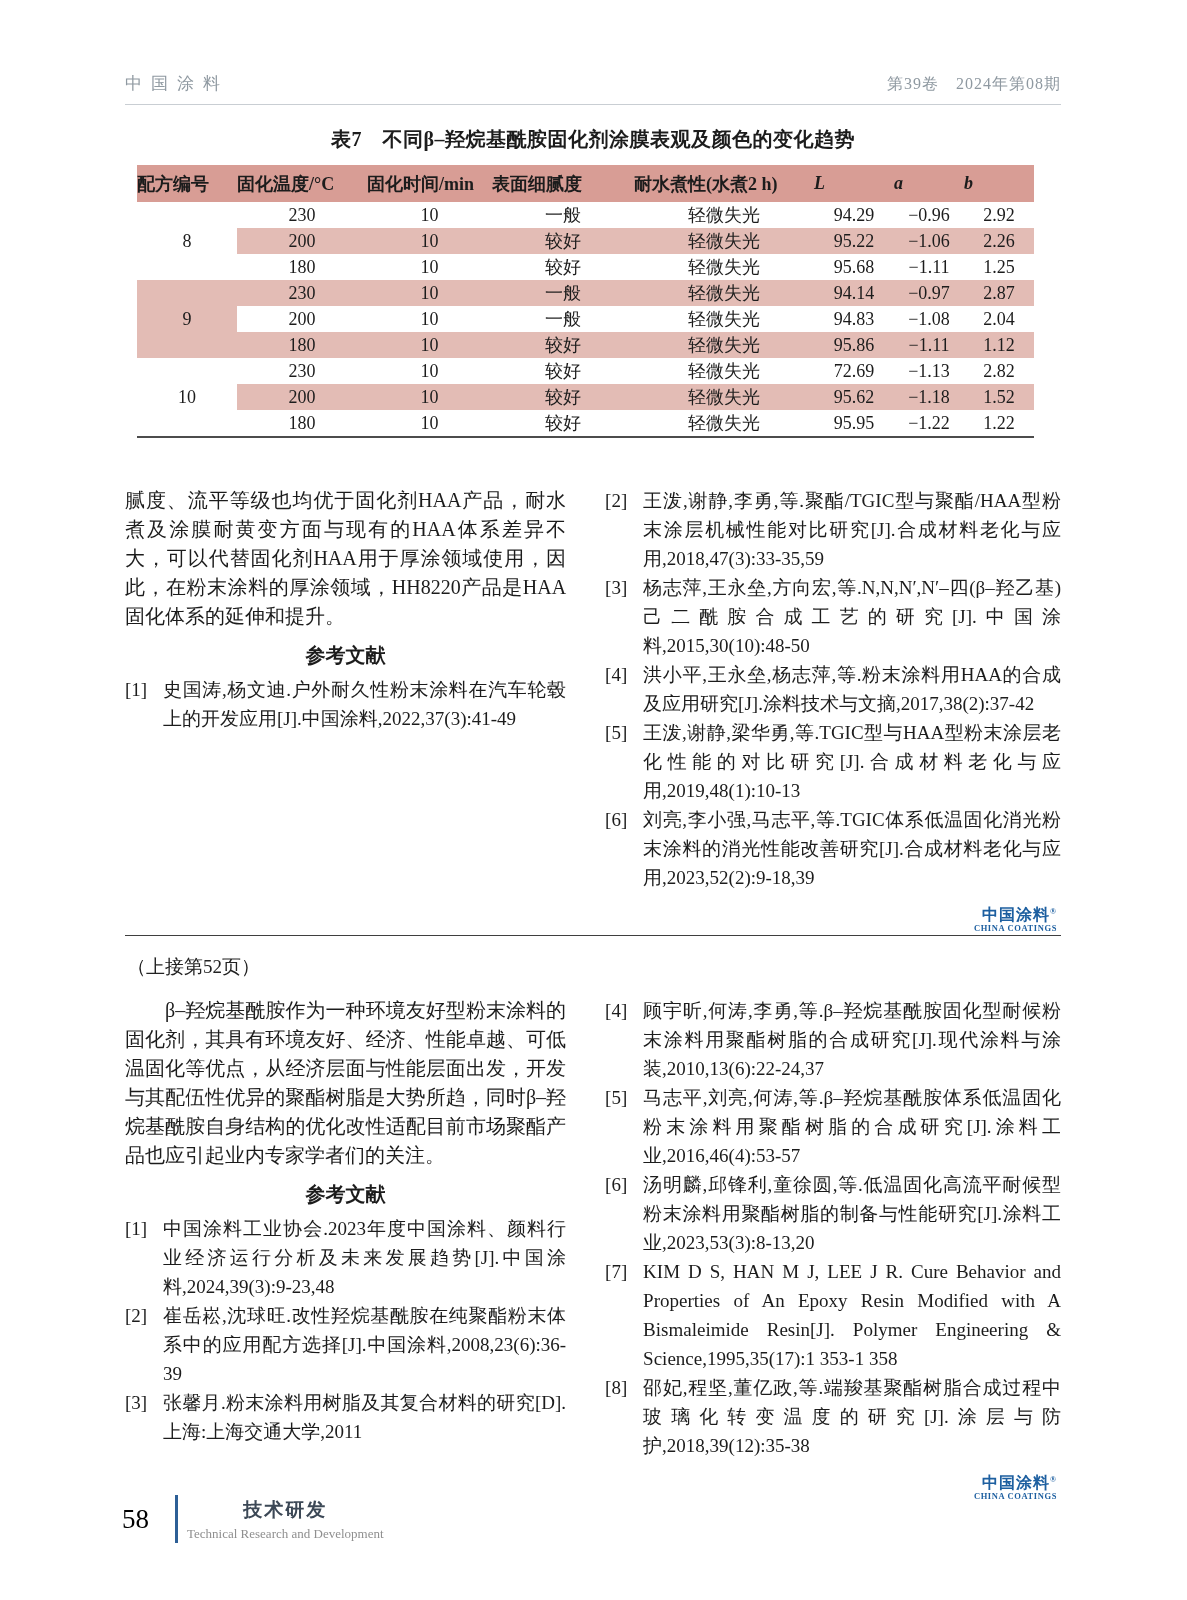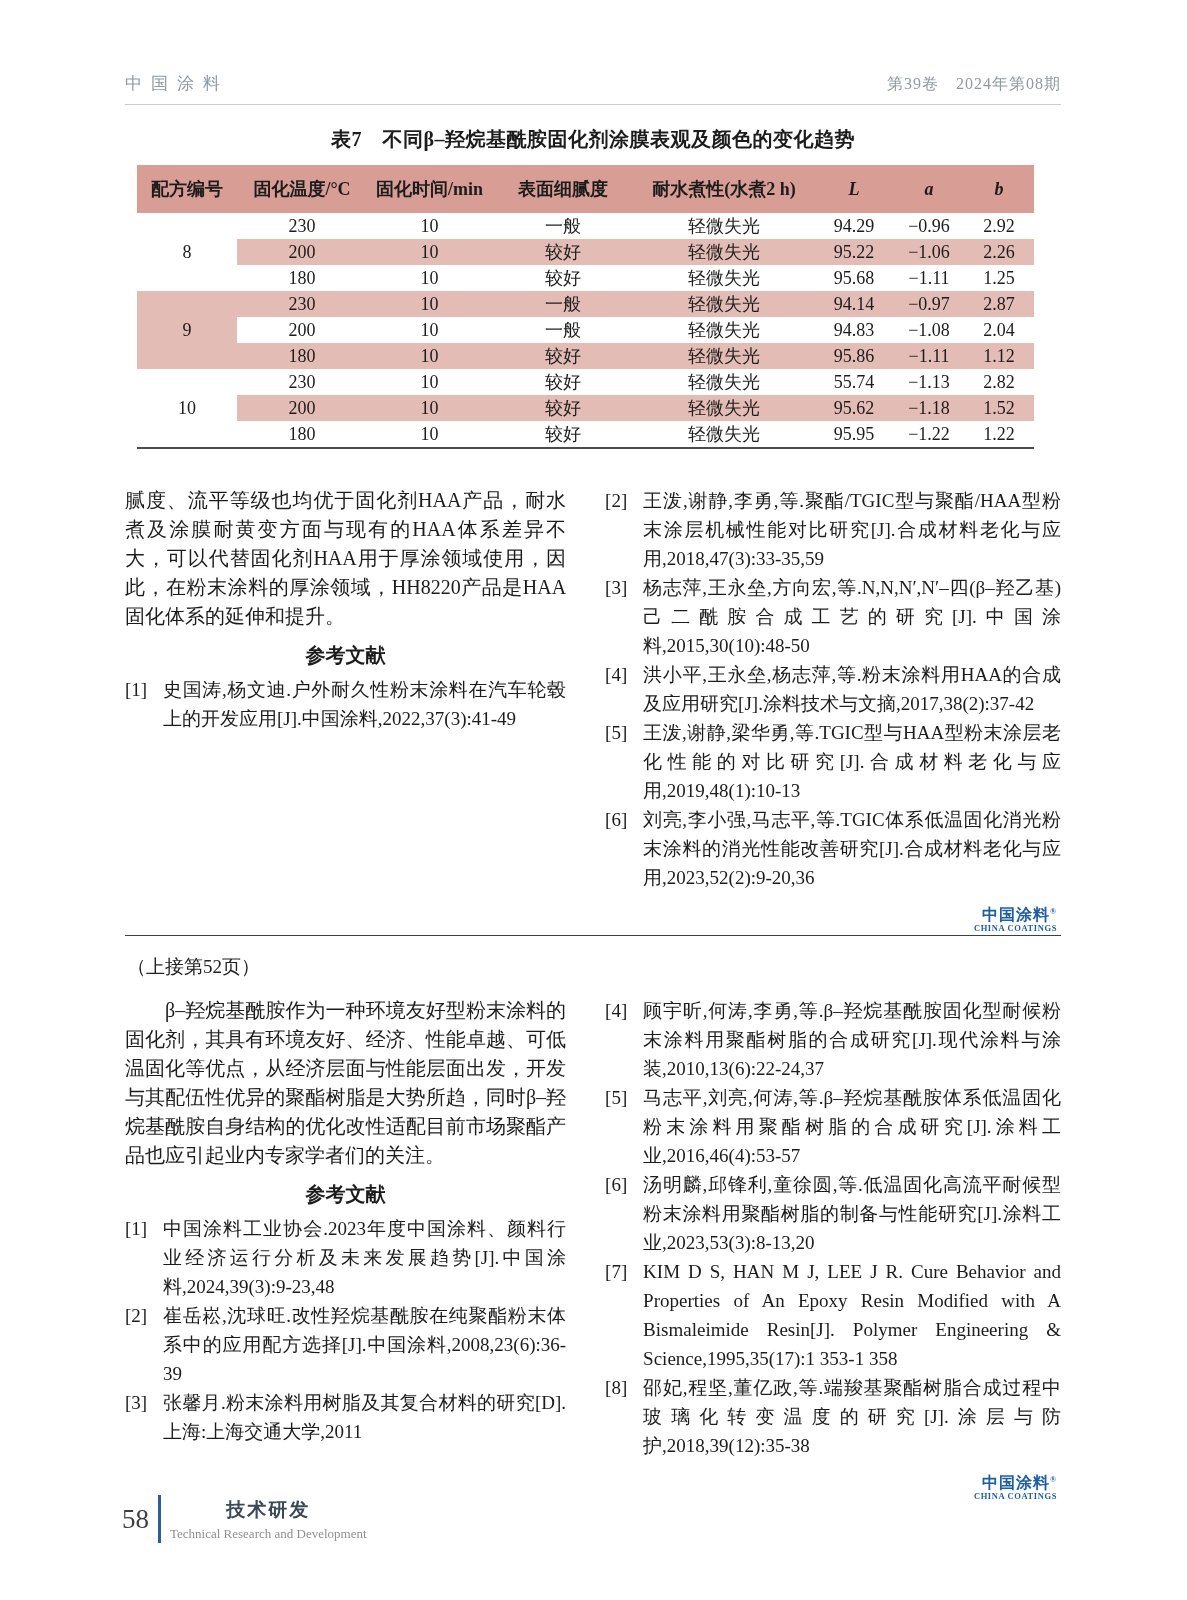--- a/index.html
+++ b/index.html
@@ -24,22 +24,22 @@
   
   .table-section{position:absolute;top:126px;left:125px;width:936px;text-align:center;font-family:Liberation Serif, serif;}
   .title-cn{font-size:20px;font-weight:bold;letter-spacing:.5px;}
   .title-en{font-size:18.5px;font-weight:bold;margin-top:5px;}
   table.data-table{
     table-layout:fixed;border-collapse:collapse;
     width:897px;margin:12px 0 0 12px;
     font-size:18px;border-bottom:2px solid #4c4c4c;
   }
   .data-table thead th{
-    background:#d89d95;height:48px;font-weight:bold;
-    text-align:center;padding:0;
+    background:#d89d95;height:37px;font-weight:bold;
+    text-align:left;padding:0;
   }
   .data-table thead th.italic{font-style:italic;}
   .data-table td{height:26px;text-align:center;padding:0;}
   .data-table tr.stripe td:not(.group-cell){background:#e3bcb5;}
   .data-table td.group-cell{background:#ffffff;}
   .data-table td.group-cell.group-pink{background:#e3bcb5;}
 
   
   .twocol{position:absolute;left:125px;width:936px;display:flex;gap:39px;}
   .section1{top:486px;}
@@ -58,21 +58,21 @@
   .continued-note{position:absolute;top:954px;left:127px;font-size:19px;color:#222;}
 
   
   .logo{margin-top:12px;display:flex;flex-direction:column;align-items:flex-end;padding-right:4px;}
   .logo-cn{color:#1d5fa0;font-weight:bold;font-size:16px;letter-spacing:1px;line-height:16px;}
   .logo-cn sup{font-size:8px;}
   .logo-en{color:#1d5fa0;font-weight:bold;font-size:8.5px;letter-spacing:.6px;line-height:11px;}
 
   
   .footer{position:absolute;top:1495px;left:122px;display:flex;align-items:center;}
-  .page-num{font-size:27px;color:#404040;margin-right:9px;}
+  .page-num{font-size:27px;color:#000000;margin-right:26px;}
   .footer-bar{width:3px;height:48px;background:#2d5f96;margin-right:9px;}
   .footer-cn{font-size:19px;font-weight:bold;color:#3c4856;letter-spacing:2px;font-family:"Liberation Sans","DejaVu Sans",sans-serif;text-align:center;}
   .footer-en{font-size:13px;color:#8f8f8f;margin-top:3px;}
 </style>
 </head>
 <body>
 
 <div class="page">
 
   <div class="running-head">
@@ -161,21 +161,21 @@
             <td>95.86</td>
             <td>−1.11</td>
             <td>1.12</td>
           </tr>
           <tr>
             <td rowspan="3" class="group-cell">10</td>
             <td>230</td>
             <td>10</td>
             <td>较好</td>
             <td>轻微失光</td>
-            <td>55.74</td>
+            <td>72.69</td>
             <td>−1.13</td>
             <td>2.82</td>
           </tr>
           <tr class="stripe">
             <td>200</td>
             <td>10</td>
             <td>较好</td>
             <td>轻微失光</td>
             <td>95.62</td>
             <td>−1.18</td>
@@ -218,21 +218,21 @@
           <div class="ref-item">
             <span class="ref-num">[4]</span>
             <span class="ref-text">洪小平,王永垒,杨志萍,等.粉末涂料用HAA的合成及应用研究[J].涂料技术与文摘,2017,38(2):37-42</span>
           </div>
           <div class="ref-item">
             <span class="ref-num">[5]</span>
             <span class="ref-text">王泼,谢静,梁华勇,等.TGIC型与HAA型粉末涂层老化性能的对比研究[J].合成材料老化与应用,2019,48(1):10-13</span>
           </div>
           <div class="ref-item">
             <span class="ref-num">[6]</span>
-            <span class="ref-text">刘亮,李小强,马志平,等.TGIC体系低温固化消光粉末涂料的消光性能改善研究[J].合成材料老化与应用,2023,52(2):9-20,36</span>
+            <span class="ref-text">刘亮,李小强,马志平,等.TGIC体系低温固化消光粉末涂料的消光性能改善研究[J].合成材料老化与应用,2023,52(2):9-18,39</span>
           </div>
         </div>
       <div class="logo">
         <span class="logo-cn"><span>中国涂料</span><sup>®</sup></span>
         <span class="logo-en">CHINA COATINGS</span>
       </div>
     </div>
   </div>
 
   <div class="section-divider"></div>

